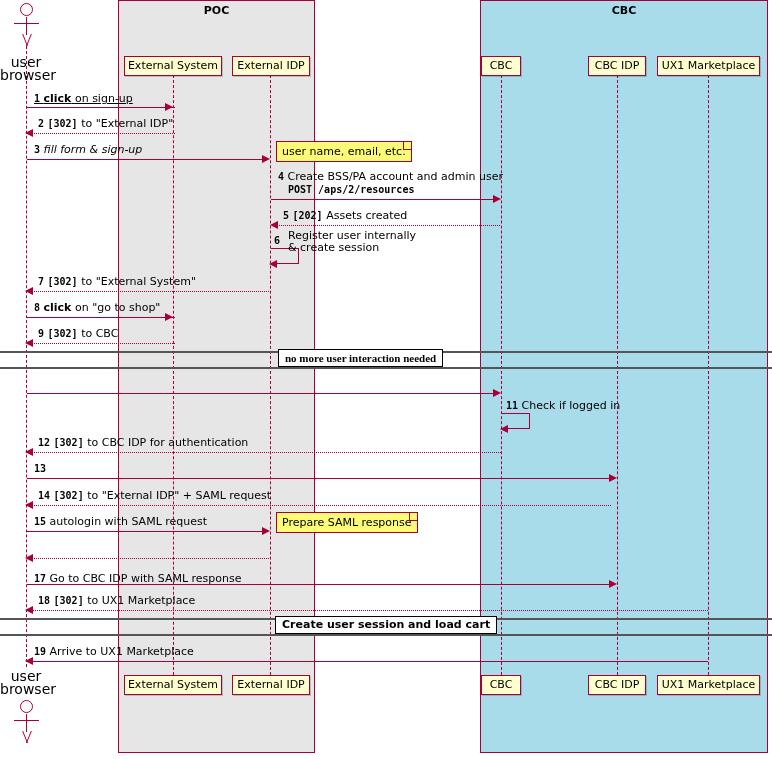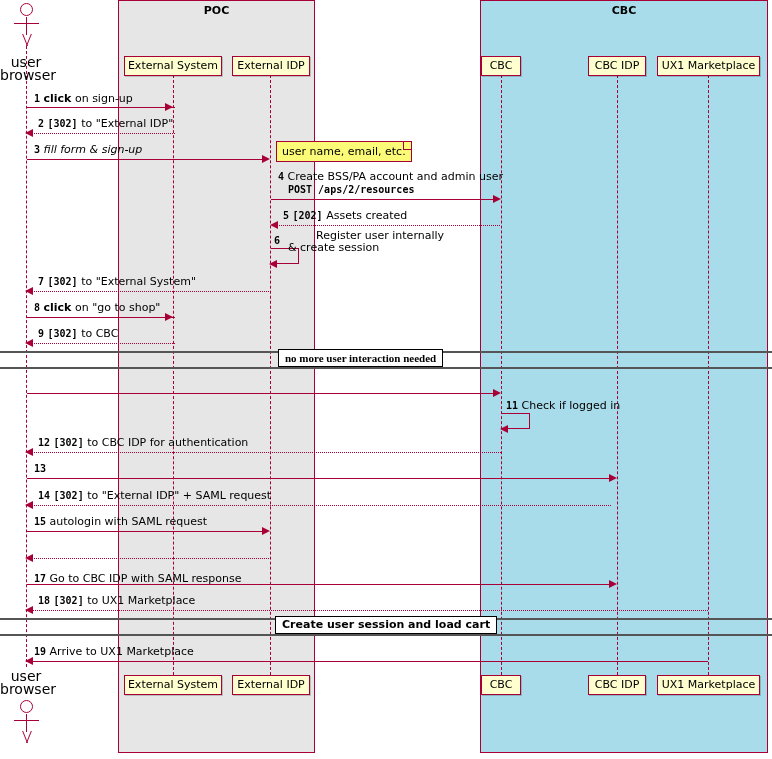--- a/index.html
+++ b/index.html
@@ -185,21 +185,21 @@
   <div class="actor-label" style="left:0px; top:69px; width:52px;">browser</div>
 
   <div class="participant" style="left:124px; top:56px; width:98px;">External System</div>
   <div class="participant" style="left:232px; top:56px; width:78px;">External IDP</div>
   <div class="participant" style="left:481px; top:56px; width:40px;">CBC</div>
   <div class="participant" style="left:588px; top:56px; width:58px;">CBC IDP</div>
   <div class="participant" style="left:657px; top:56px; width:103px;">UX1 Marketplace</div>
 
   <div class="msg-line" style="left:27px; top:107px; width:148px;"></div>
   <div class="arrow-r" style="left:165px; top:103px;"></div>
-  <div class="msg-label" style="left:34px; top:93px;">
+  <div class="msg-label" style="left:34px; top:93px;text-decoration:underline;">
     <span class="mono">1</span>
     <b>click</b>
     <span>on sign-up</span>
   </div>
 
   <div class="msg-line dotted" style="left:31px; top:133px; width:144px;"></div>
   <div class="arrow-l" style="left:25px; top:129px;"></div>
   <div class="msg-label" style="left:38px; top:118px;">
     <span class="mono">2</span>
     <span class="mono">[302]</span>
@@ -232,21 +232,21 @@
     <span class="mono">5</span>
     <span class="mono">[202]</span>
     <span>Assets created</span>
   </div>
 
   <div class="self-msg" style="left:271px; top:248px;"></div>
   <div class="arrow-l" style="left:269px; top:260px;"></div>
   <div class="msg-label" style="left:274px; top:235px;">
     <span class="mono">6</span>
   </div>
-  <div class="msg-label" style="left:288px; top:230px;margin-left:28px;">Register user internally</div>
+  <div class="msg-label" style="left:288px; top:230px;">Register user internally</div>
   <div class="msg-label" style="left:288px; top:242px;">&amp; create session</div>
 
   <div class="msg-line dotted" style="left:31px; top:291px; width:240px;"></div>
   <div class="arrow-l" style="left:25px; top:287px;"></div>
   <div class="msg-label" style="left:38px; top:276px;">
     <span class="mono">7</span>
     <span class="mono">[302]</span>
     <span>to "External System"</span>
   </div>
 
@@ -304,20 +304,24 @@
     <span>to "External IDP" + SAML request</span>
   </div>
 
   <div class="msg-line" style="left:27px; top:531px; width:238px;"></div>
   <div class="arrow-r" style="left:262px; top:527px;"></div>
   <div class="msg-label" style="left:34px; top:516px;">
     <span class="mono">15</span>
     <span>autologin with SAML request</span>
   </div>
 
+  <div class="note" style="left:276px; top:512px;">
+    <span>Prepare SAML response</span>
+    <span class="fold"></span>
+  </div>
 
   <div class="msg-line dotted" style="left:31px; top:558px; width:240px;"></div>
   <div class="arrow-l" style="left:25px; top:554px;"></div>
 
   <div class="msg-line" style="left:27px; top:584px; width:584px;"></div>
   <div class="arrow-r" style="left:609px; top:580px;"></div>
   <div class="msg-label" style="left:34px; top:573px;">
     <span class="mono">17</span>
     <span>Go to CBC IDP with SAML response</span>
   </div>

